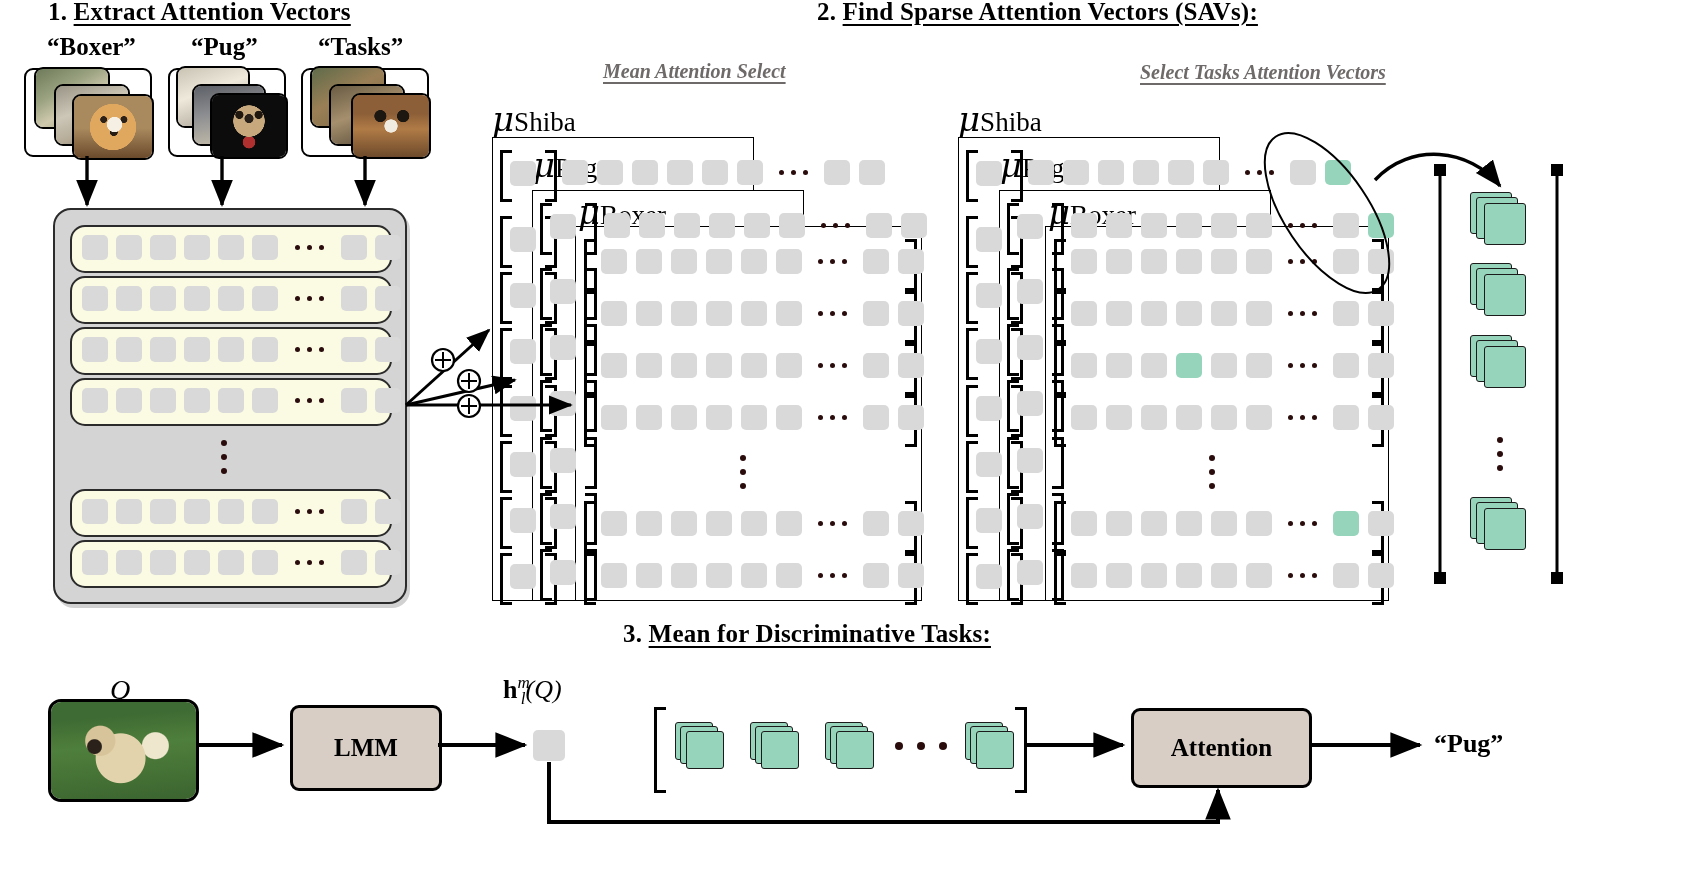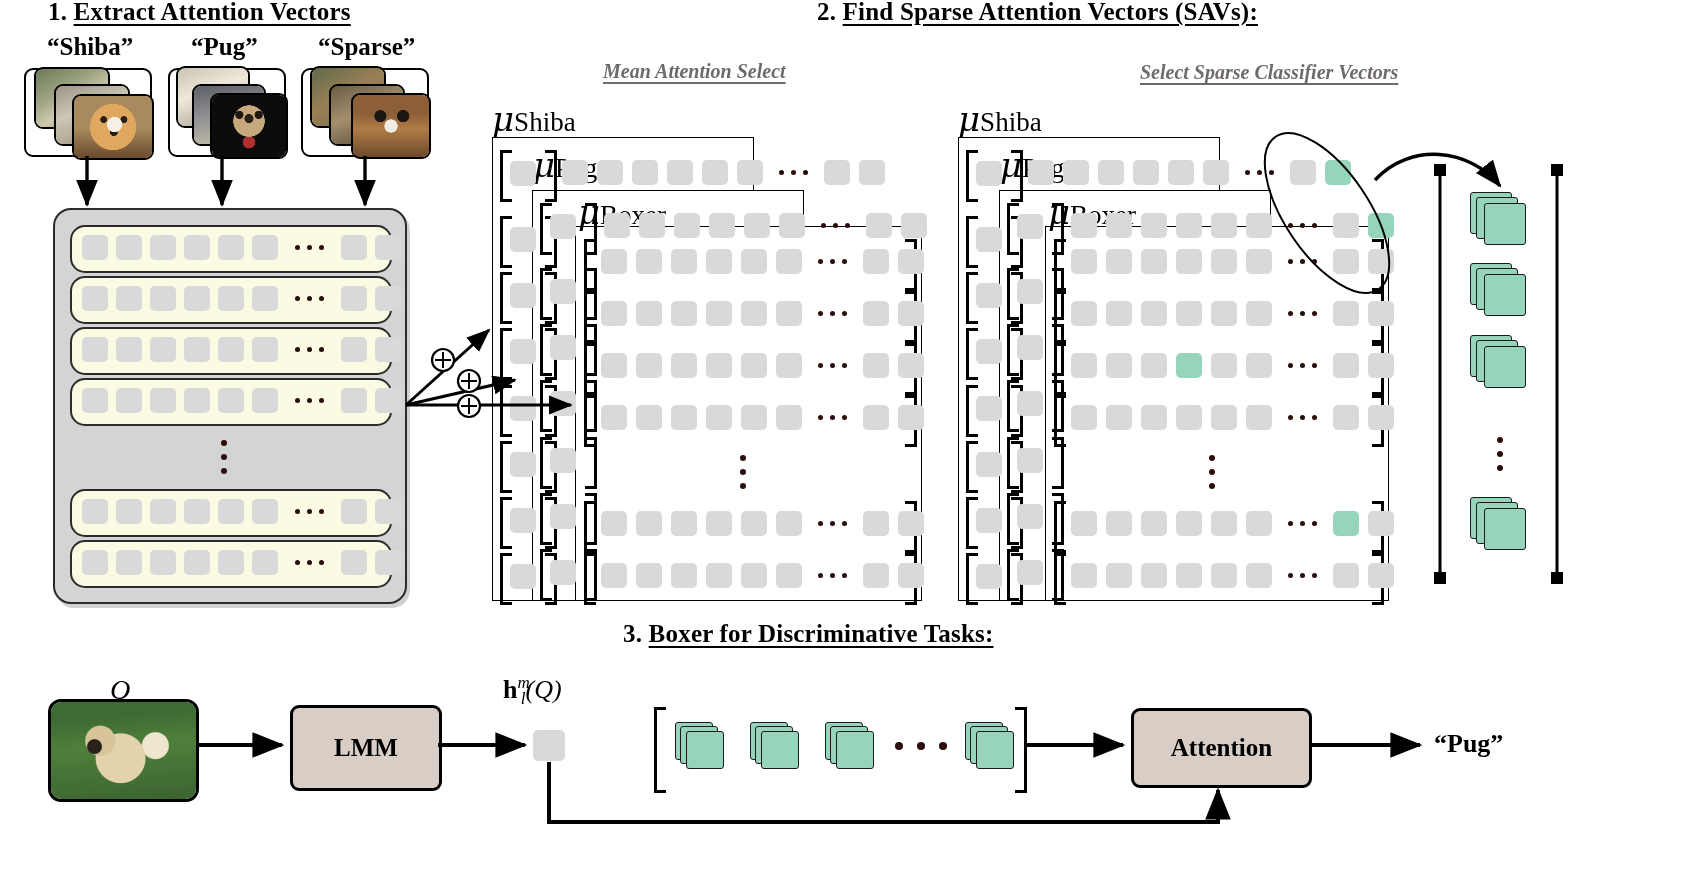--- a/index.html
+++ b/index.html
@@ -56,29 +56,29 @@
   <span class="u">Extract Attention Vectors</span>
 </div>
 
 <div class="abs hdr" style="left:817px;top:-2px;">
   <span>2.</span>
   <span class="u">Find Sparse Attention Vectors (SAVs):</span>
 </div>
 
 <div class="abs hdr" style="left:623px;top:620px;">
   <span>3.</span>
-  <span class="u">Boxer for Discriminative Tasks:</span>
+  <span class="u">Mean for Discriminative Tasks:</span>
 </div>
 
 <div class="abs sub" style="left:603px;top:60px;">Mean Attention Select</div>
-<div class="abs sub" style="left:1140px;top:61px;">Select Sparse Classifier Vectors</div>
-
-<div class="abs" style="left:47px;top:33px;font-weight:bold;font-size:25px;">“Shiba”</div>
+<div class="abs sub" style="left:1140px;top:61px;">Select Tasks Attention Vectors</div>
+
+<div class="abs" style="left:47px;top:33px;font-weight:bold;font-size:25px;">“Boxer”</div>
 <div class="abs" style="left:191px;top:33px;font-weight:bold;font-size:25px;">“Pug”</div>
-<div class="abs" style="left:318px;top:33px;font-weight:bold;font-size:25px;">“Sparse”</div>
+<div class="abs" style="left:318px;top:33px;font-weight:bold;font-size:25px;">“Tasks”</div>
 
 <div class="photoframe" style="left:24px;top:68px;width:124px;height:85px;">
   <div class="ph" style="left:8px;top:-3px;width:72px;height:58px;">
     <i style="background:linear-gradient(150deg,#6e7a5a 0%,#9aa280 35%,#cfc9ae 60%,#7f8b66 100%);"></i>
   </div>
   <div class="ph" style="left:28px;top:14px;width:72px;height:58px;">
     <i style="background:linear-gradient(160deg,#9a9486 0%,#cdc7b8 40%,#b4aa96 70%,#6e685c 100%);"></i>
   </div>
   <div class="ph" style="left:46px;top:24px;width:78px;height:62px;">
     <i style="background:

